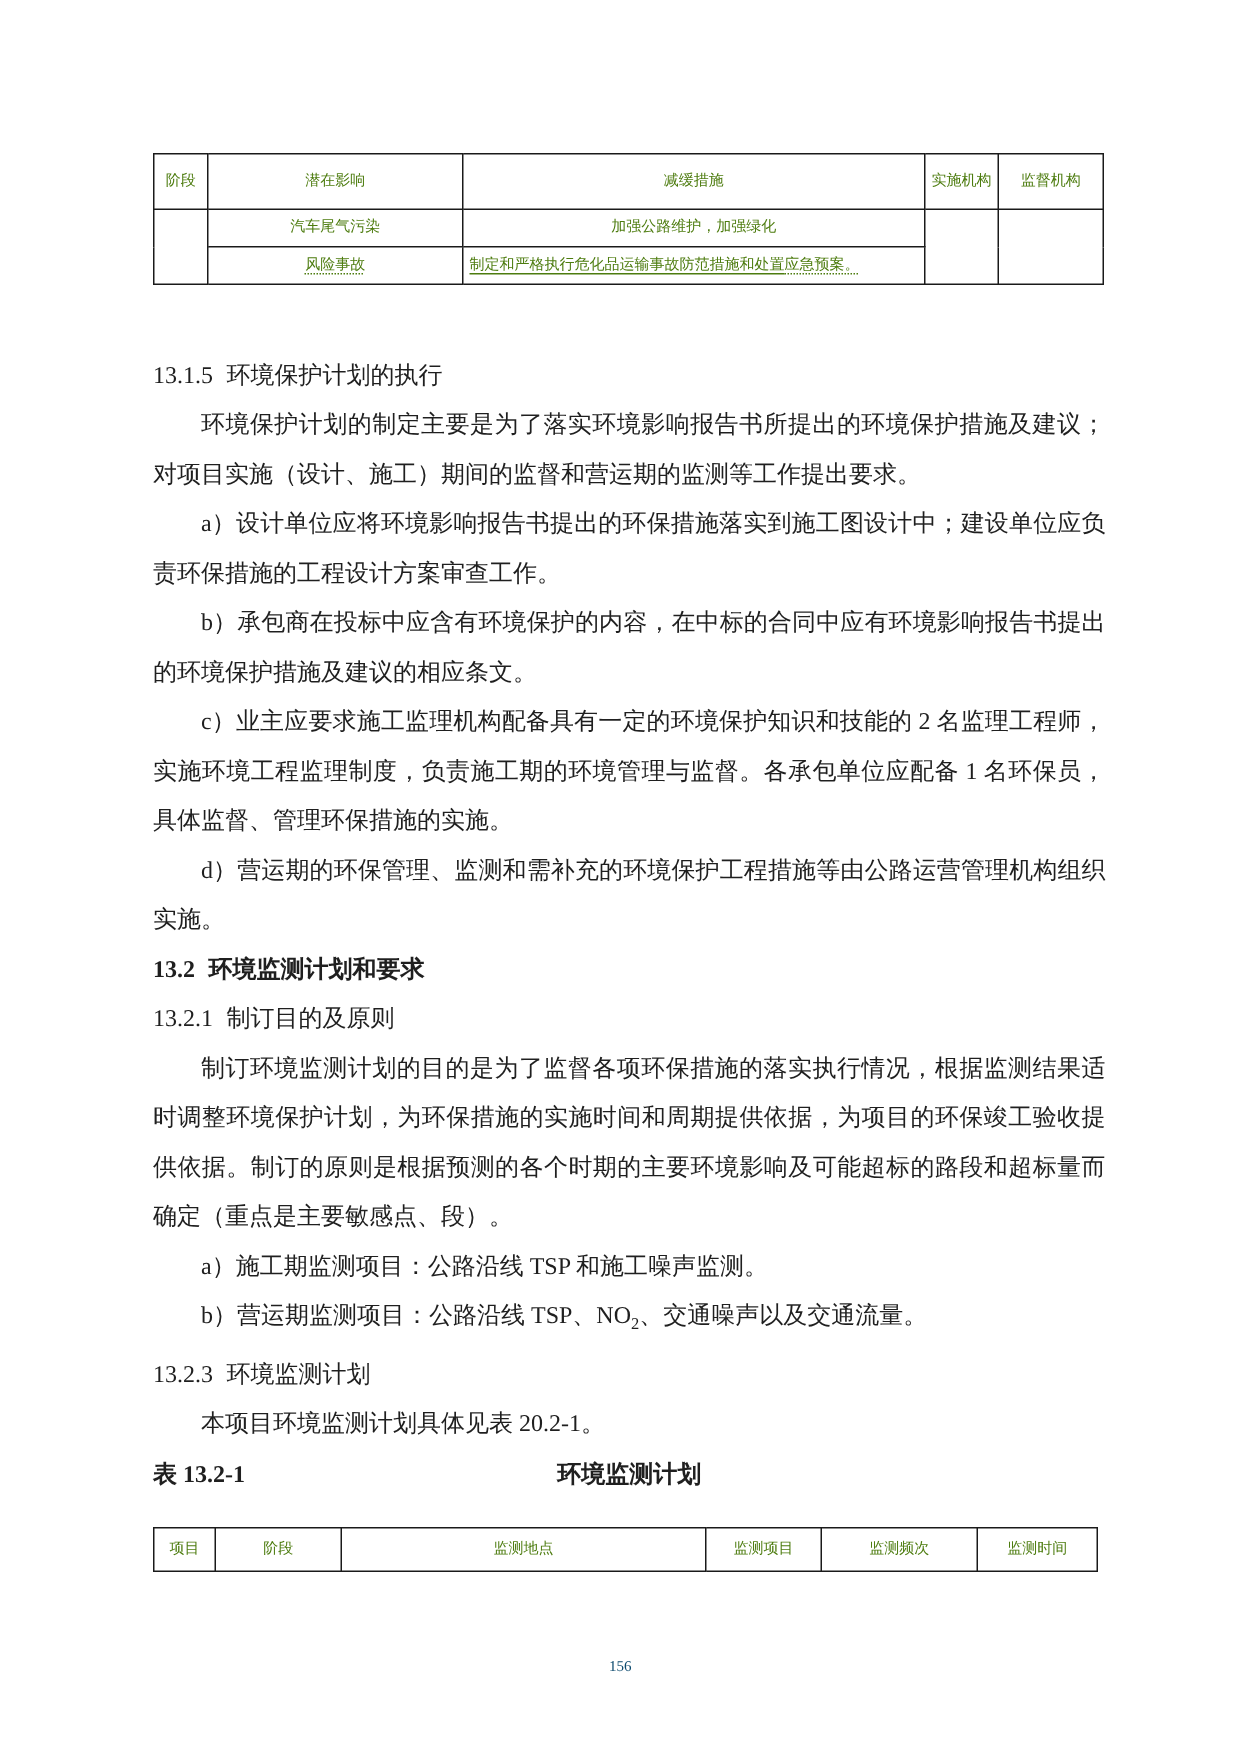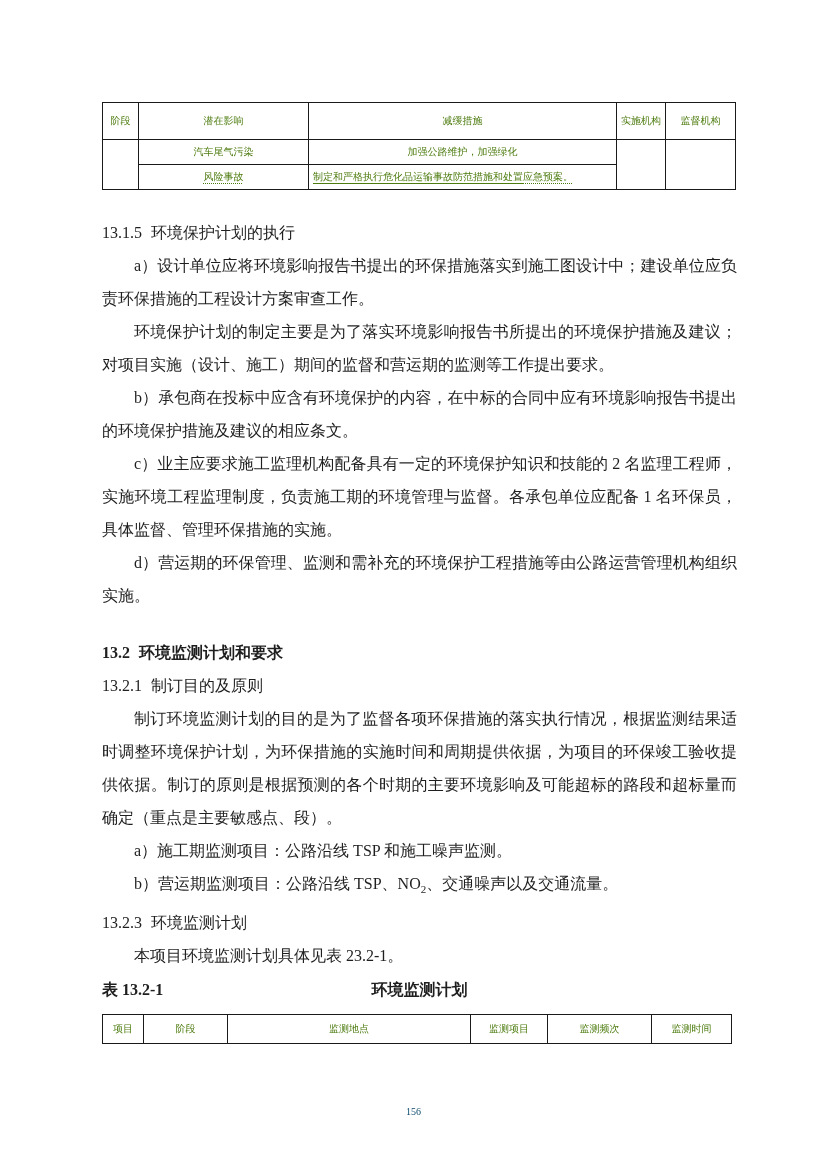--- a/index.html
+++ b/index.html
@@ -17,33 +17,33 @@
   td,th{border:1px solid #1a1a1a;font-weight:normal;text-align:center;
         vertical-align:middle;padding:3px 4px;line-height:18px;}
   .t1{width:633px;}
   .t1 col.c1{width:36px;} .t1 col.c2{width:170px;} .t1 col.c3{width:308px;}
   .t1 col.c4{width:49px;} .t1 col.c5{width:70px;}
   .t1 .hrow td{height:30px;}
   .t1 .measure-left{text-align:left;}
   .u-solid{text-decoration:underline;text-underline-offset:3px;}
   .u-dotted{text-decoration:underline dotted;text-underline-offset:3px;}
 
-  .t2{width:629px;margin-top:9px;padding-left:33px;}
+  .t2{width:629px;margin-top:19px;padding-left:33px;}
   .t2 col.c1{width:41px;} .t2 col.c2{width:84px;} .t2 col.c3{width:243px;}
   .t2 col.c4{width:77px;} .t2 col.c5{width:104px;} .t2 col.c6{width:80px;}
   .t2 td{height:22px;}
 
   
   .para{font-size:16px;line-height:33px;text-align:justify;
         text-indent:2em;margin:0;}
   .heading{font-size:16px;line-height:33px;margin:0;font-weight:normal;}
   .heading .num{margin-right:9px;}
-  .h2-bold{font-weight:bold;margin-top:24px;}
+  .h2-bold{font-weight:bold;}
   .h2-bold .txt{font-family:"Liberation Sans","DejaVu Sans",sans-serif;font-weight:bold;}
-  .first-heading{margin-top:26px;}
+  .first-heading{margin-top:44px;}
 
   
   .caption{position:relative;font-size:16px;line-height:30px;margin-top:3px;
            font-weight:bold;}
   .caption .cap-label{position:absolute;left:0;top:0;}
   .caption .cap-title{display:block;text-align:center;
            font-family:"Liberation Sans","DejaVu Sans",sans-serif;}
 
   sub{font-size:11px;}
 
@@ -83,39 +83,39 @@
         </tr>
         <tr>
           <td><span class="u-dotted">风险事故</span></td>
           <td class="measure-left"><span class="u-solid">制定和严格执行危化品运输事故防范措施和处置</span><span class="u-dotted">应急预案。</span></td>
         </tr>
       </tbody>
     </table>
 
     <h3 class="heading first-heading"><span class="num">13.1.5</span><span class="txt">环境保护计划的执行</span></h3>
 
+    <p class="para">环境保护计划的制定主要是为了落实环境影响报告书所提出的环境保护措施及建议；对项目实施（设计、施工）期间的监督和营运期的监测等工作提出要求。</p>
     <p class="para">a）设计单位应将环境影响报告书提出的环保措施落实到施工图设计中；建设单位应负责环保措施的工程设计方案审查工作。</p>
-    <p class="para">环境保护计划的制定主要是为了落实环境影响报告书所提出的环境保护措施及建议；对项目实施（设计、施工）期间的监督和营运期的监测等工作提出要求。</p>
     <p class="para">b）承包商在投标中应含有环境保护的内容，在中标的合同中应有环境影响报告书提出的环境保护措施及建议的相应条文。</p>
     <p class="para">c）业主应要求施工监理机构配备具有一定的环境保护知识和技能的 2 名监理工程师，实施环境工程监理制度，负责施工期的环境管理与监督。各承包单位应配备 1 名环保员，具体监督、管理环保措施的实施。</p>
     <p class="para">d）营运期的环保管理、监测和需补充的环境保护工程措施等由公路运营管理机构组织实施。</p>
 
     <h2 class="heading h2-bold"><span class="num">13.2</span><span class="txt">环境监测计划和要求</span></h2>
 
     <h3 class="heading"><span class="num">13.2.1</span><span class="txt">制订目的及原则</span></h3>
 
     <p class="para">制订环境监测计划的目的是为了监督各项环保措施的落实执行情况，根据监测结果适时调整环境保护计划，为环保措施的实施时间和周期提供依据，为项目的环保竣工验收提供依据。制订的原则是根据预测的各个时期的主要环境影响及可能超标的路段和超标量而确定（重点是主要敏感点、段）。</p>
 
 
     <p class="para">a）施工期监测项目：公路沿线 TSP 和施工噪声监测。</p>
     <p class="para"><span>b）营运期监测项目：公路沿线 TSP、NO</span><sub>2</sub><span>、交通噪声以及交通流量。</span></p>
 
     <h3 class="heading"><span class="num">13.2.3</span><span class="txt">环境监测计划</span></h3>
 
-    <p class="para">本项目环境监测计划具体见表 23.2-1。</p>
+    <p class="para">本项目环境监测计划具体见表 20.2-1。</p>
 
     <div class="caption">
       <span class="cap-label">表 13.2-1</span>
       <span class="cap-title">环境监测计划</span>
     </div>
 
     <table class="t2">
       <colgroup>
           <col class="c1">
           <col class="c2">

